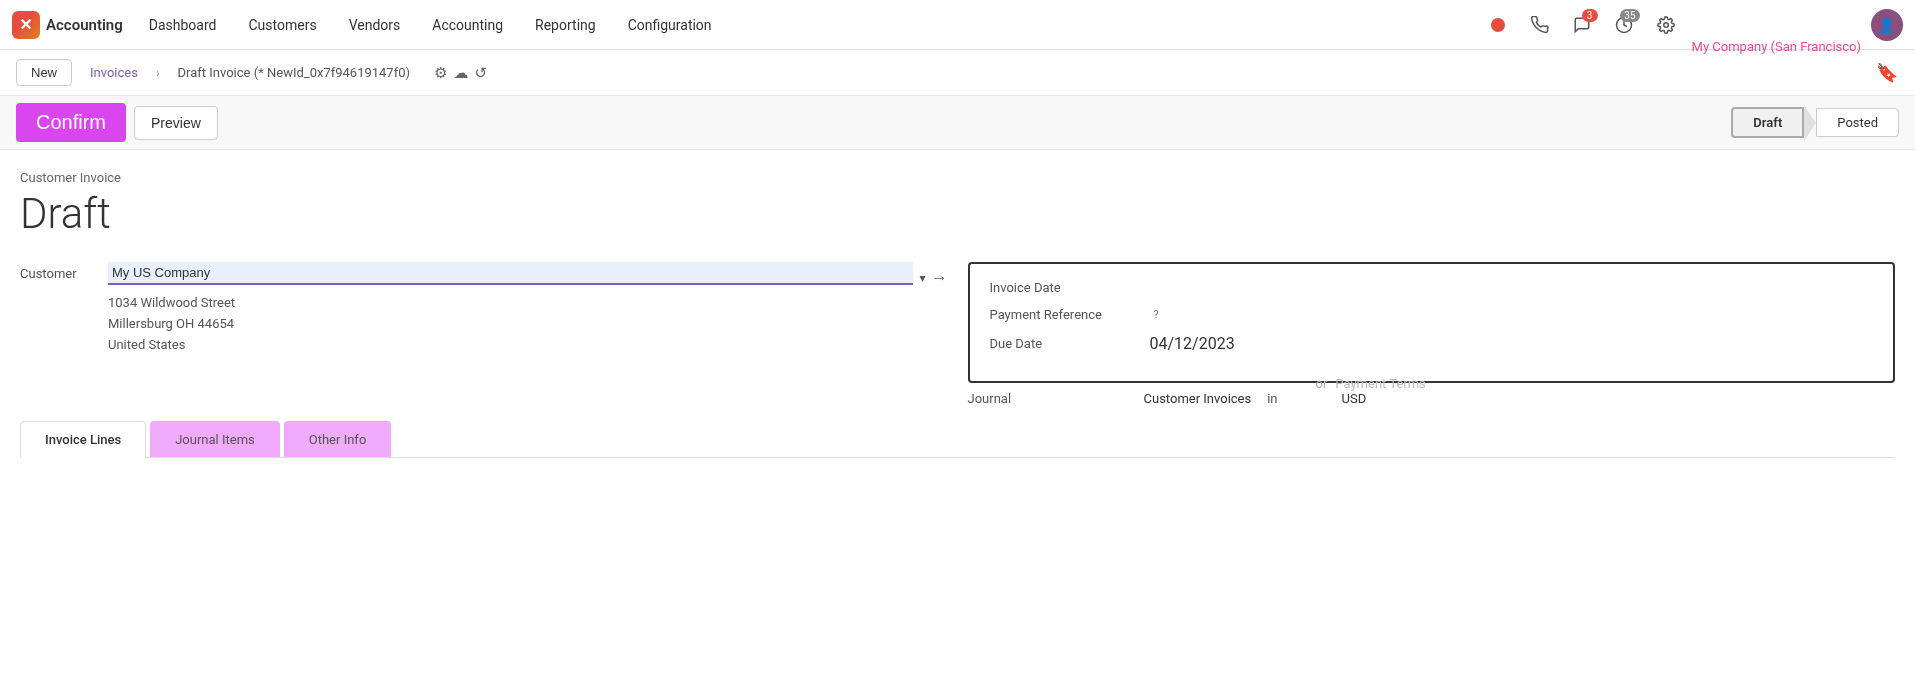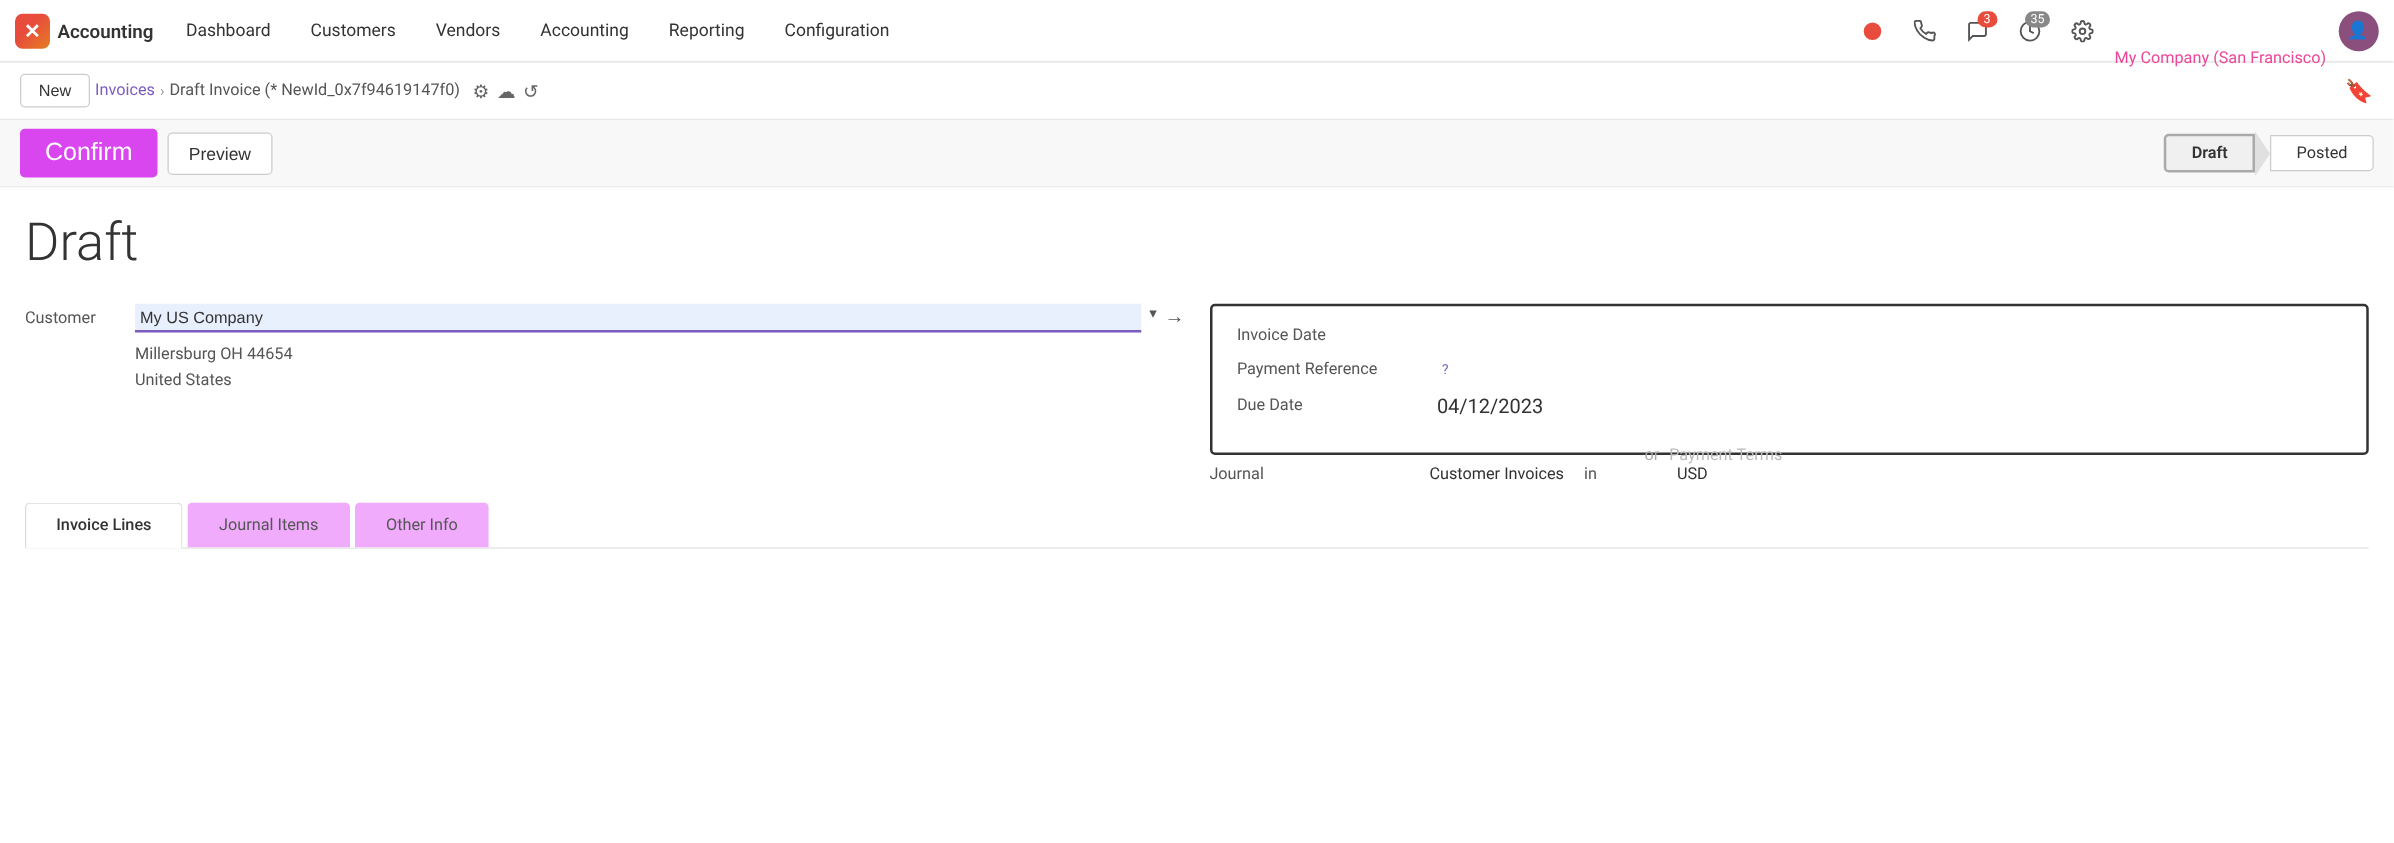--- a/index.html
+++ b/index.html
@@ -44,21 +44,21 @@
     .avatar {
       width: 32px; height: 32px; border-radius: 50%;
       background: #8a4f7d; display: flex; align-items: center; justify-content: center;
       color: #fff; font-size: 14px; cursor: pointer;
     }
 
     
     .breadcrumb-bar {
       display: flex; align-items: center; height: 46px;
       padding: 0 16px; border-bottom: 1px solid #e8e8e8;
-      gap: 4px;
+      gap: 18px;
     }
     .new-btn {
       border: 1px solid #ccc; border-radius: 4px; padding: 5px 14px;
       cursor: pointer; background: #fff; font-size: 13px; color: #333;
     }
     .breadcrumb-link {
       color: #7c5cbf; cursor: pointer; font-size: 13px; text-decoration: none;
     }
     .breadcrumb-sep { color: #999; font-size: 12px; }
     .breadcrumb-current { font-size: 13px; color: #555; }
@@ -100,21 +100,21 @@
     }
     .invoice-label { font-size: 13px; color: #666; margin-bottom: 4px; }
     .invoice-title { font-size: 42px; font-weight: 300; color: #333; margin-bottom: 24px; }
 
     .form-grid {
       display: grid; grid-template-columns: 1fr 1fr; gap: 20px; margin-bottom: 20px;
     }
     .field-row { display: flex; align-items: flex-start; gap: 8px; margin-bottom: 8px; }
     .field-label { font-size: 13px; color: #555; min-width: 80px; padding-top: 4px; }
     .customer-input-wrap {
-      display: flex; align-items: flex-start; gap: 6px; flex: 1;
+      display: flex; align-items: flex-end; gap: 6px; flex: 1;
     }
     .customer-input {
       border: none; border-bottom: 2px solid #7c5cbf; outline: none;
       font-size: 13px; color: #333; padding: 3px 4px; background: #e8f0fe;
       flex: 1; cursor: pointer;
     }
     .customer-address { font-size: 13px; color: #555; line-height: 1.6; margin-top: 4px; margin-left: 88px; }
     .arrow-icon { color: #555; font-size: 16px; cursor: pointer; }
     .dropdown-icon { color: #555; font-size: 12px; cursor: pointer; }
 
@@ -221,34 +221,36 @@
   <button class="preview-btn">Preview</button>
 
   <div class="status-bar">
     <div class="status-step active">Draft</div>
     <div style="width:0;height:0;border-top:18px solid transparent;border-bottom:18px solid transparent;border-left:12px solid #e0e0e0;"></div>
     <div class="status-step">Posted</div>
   </div>
 </div>
 
 <div class="main-content">
+  <div class="invoice-label">Customer Invoice</div>
   <div class="invoice-title">Draft</div>
 
   <div class="form-grid">
 
     <div>
       <div class="field-row">
         <span class="field-label">Customer</span>
         <div class="customer-input-wrap">
           <input class="customer-input" type="text" value="My US Company" style="">
           <span class="dropdown-icon">▾</span>
           <span class="arrow-icon">→</span>
         </div>
       </div>
       <div class="customer-address">
+        <div>1034 Wildwood Street</div>
         <div>Millersburg OH 44654</div>
         <div>United States</div>
       </div>
     </div>
 
     <div>
       <div class="right-panel">
         <div class="right-field">
           <span class="right-label">Invoice Date</span>
           <span class="right-value"></span>

